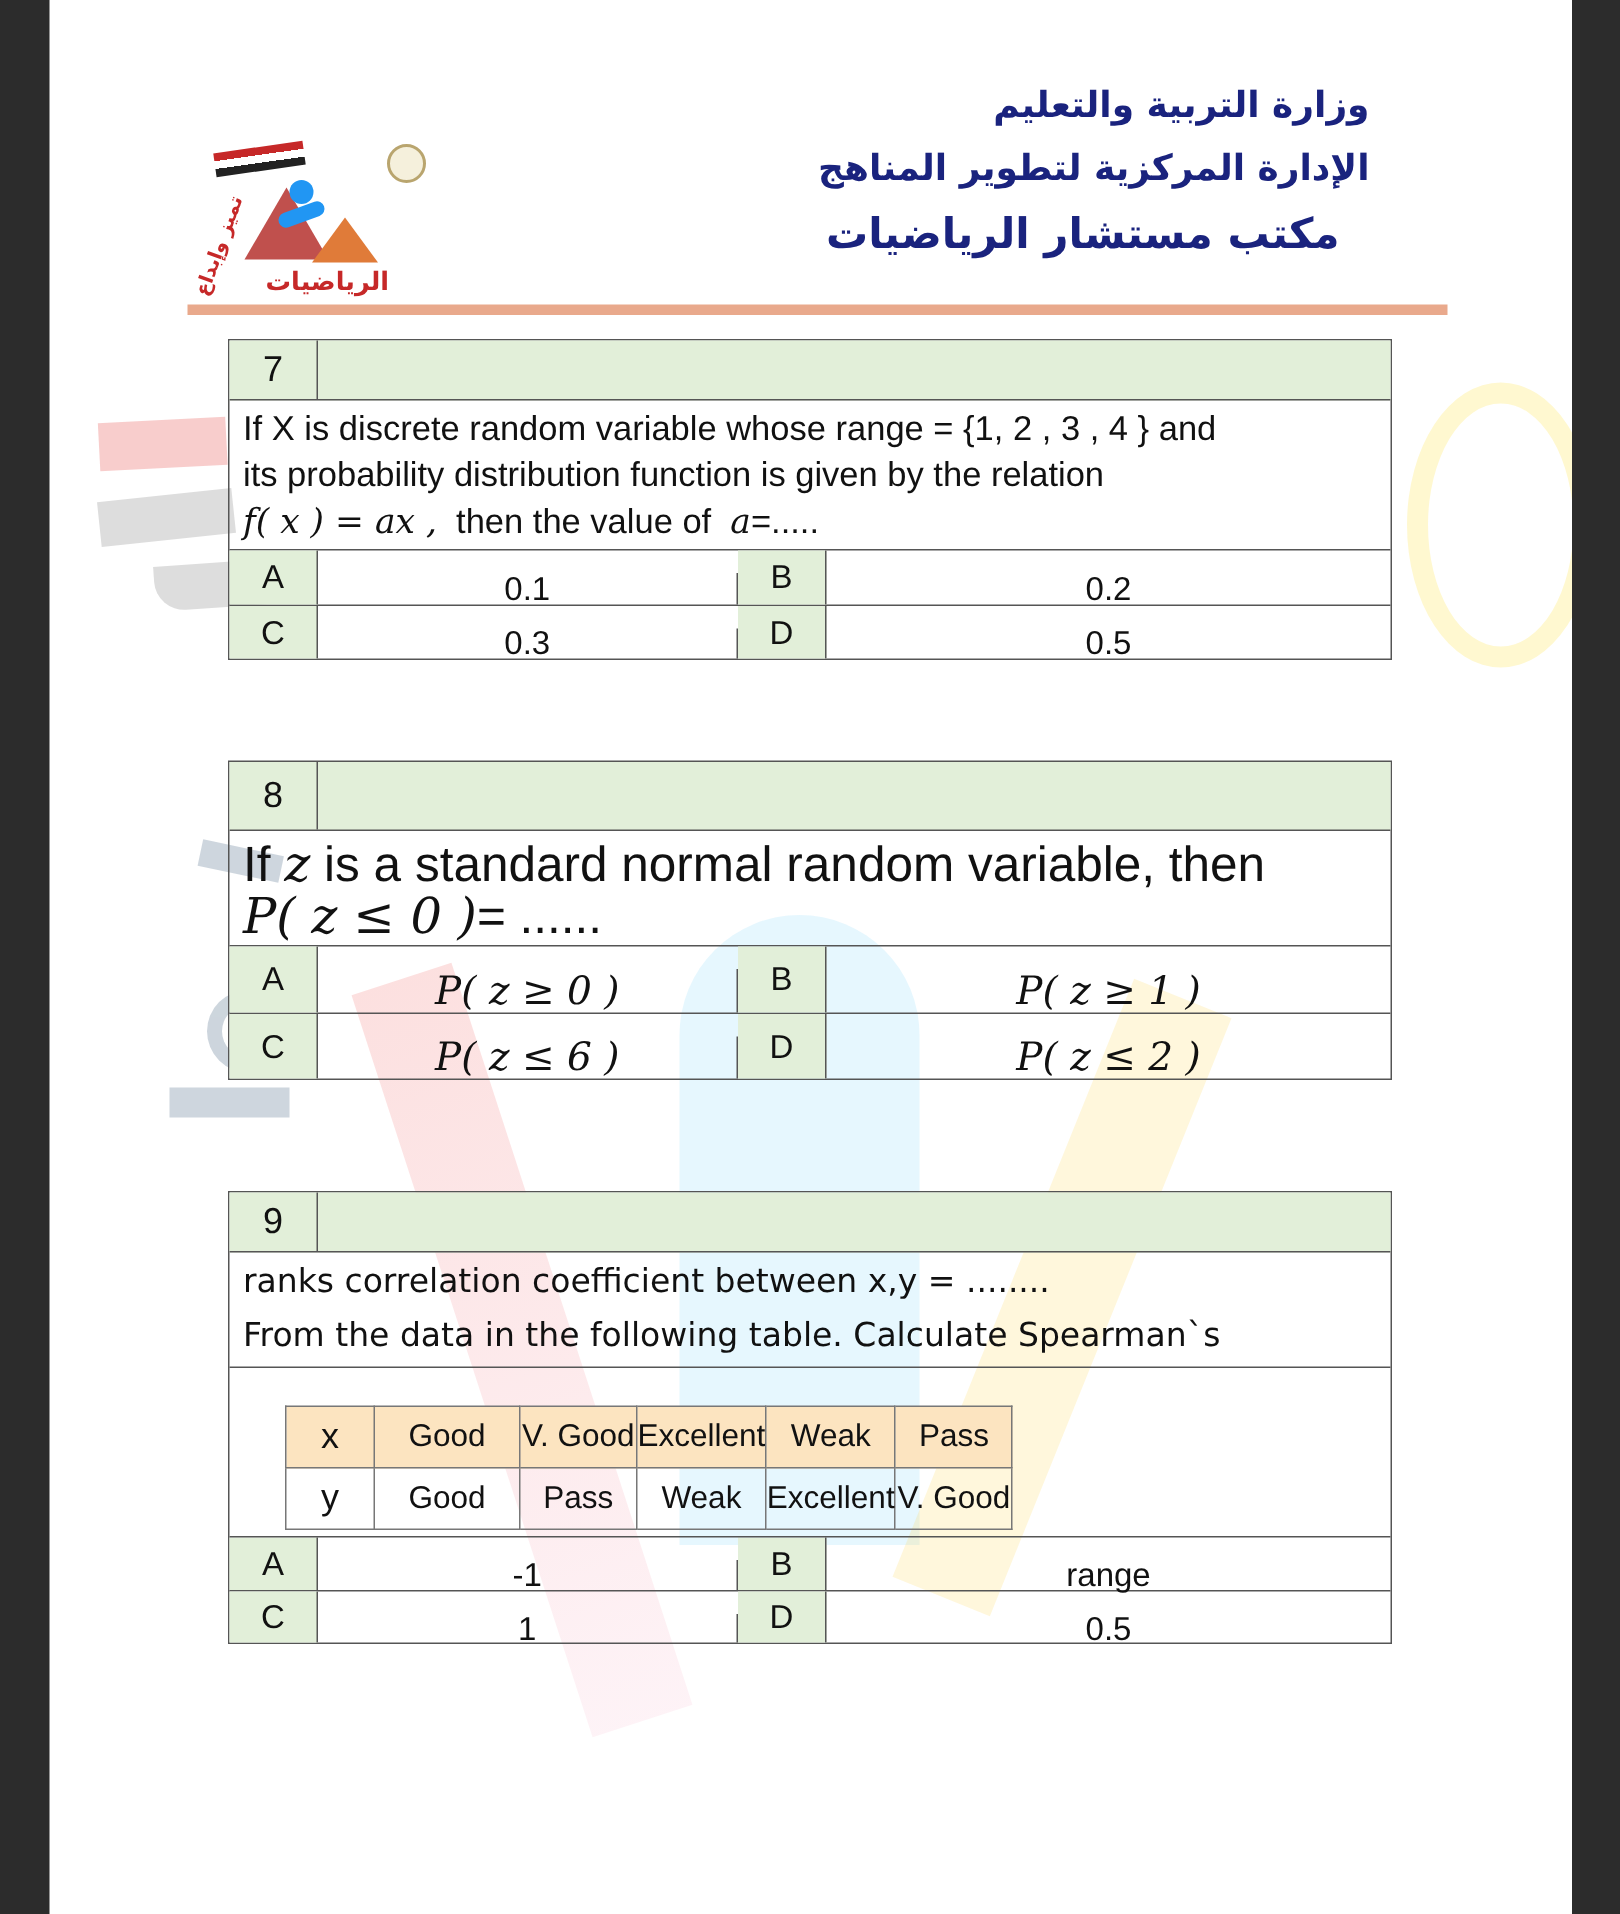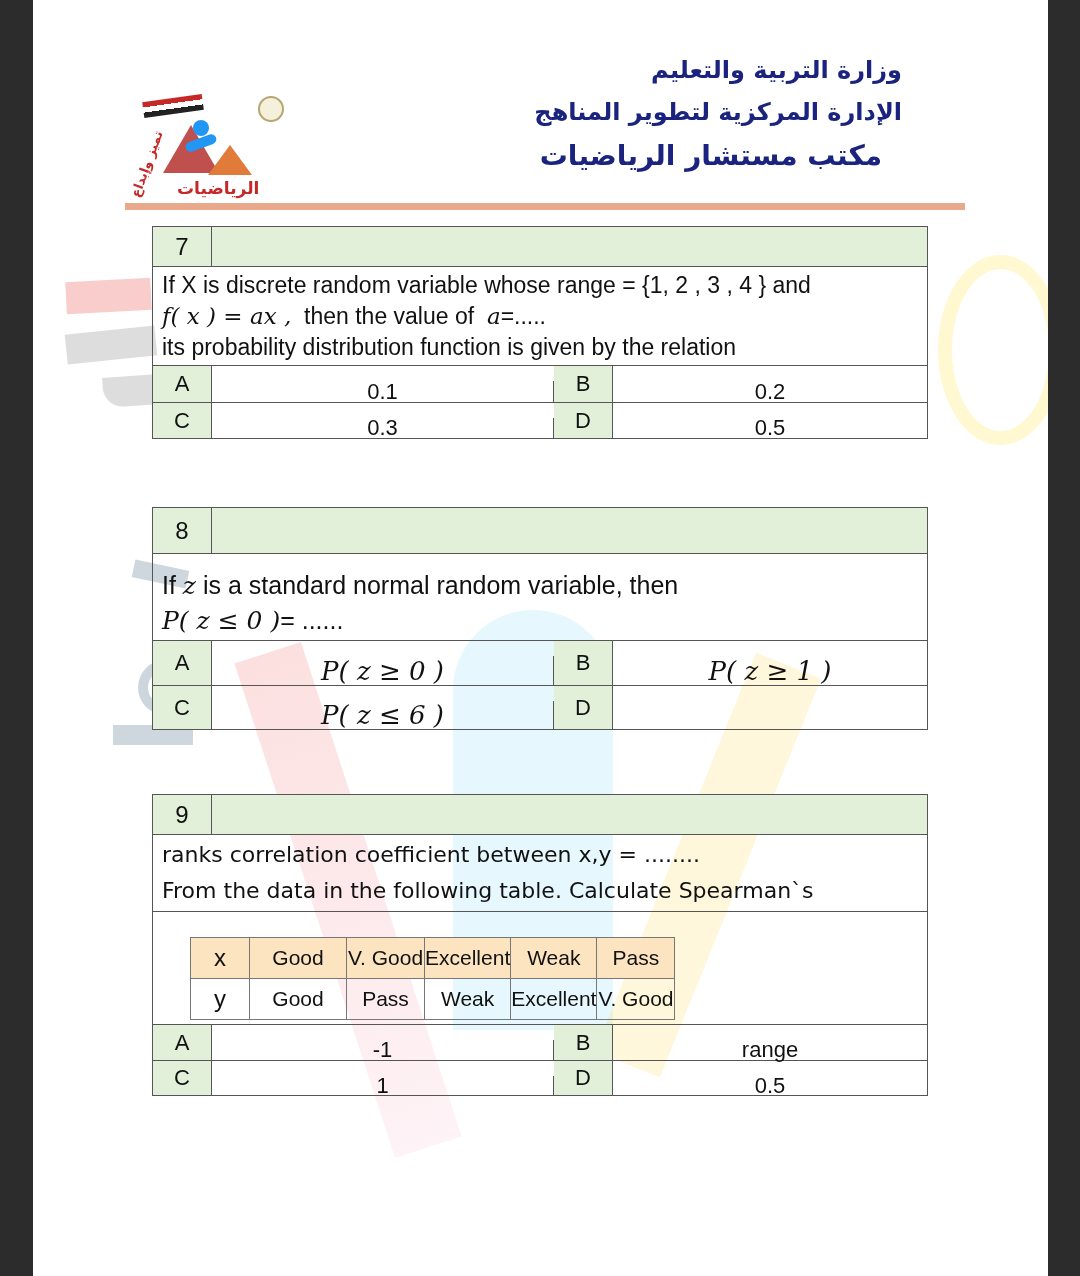--- a/index.html
+++ b/index.html
@@ -14,21 +14,21 @@
   .wm-flag-gray2 { left: 70px; top: 375px; width: 85px; height: 30px; background: #555; border-radius: 0 0 0 20px; transform: rotate(-4deg); opacity: .2; }
   .wm-blue1 { left: 100px; top: 565px; width: 55px; height: 18px; background: #3b5b7a; transform: rotate(12deg); opacity: .25; }
   .wm-blue2 { left: 105px; top: 660px; width: 30px; height: 55px; border: 10px solid #3b5b7a; border-right: none; border-radius: 30px 0 0 30px; opacity: .25; }
   .wm-blue3 { left: 80px; top: 725px; width: 80px; height: 20px; background: #3b5b7a; opacity: .25; }
   .wm-red-diag { left: 280px; top: 640px; width: 70px; height: 520px; background: linear-gradient(#ef5350, #f8bbd0); transform: rotate(-18deg); opacity: .18; }
   .wm-cyan { left: 420px; top: 610px; width: 160px; height: 420px; border-radius: 80px 80px 0 0; background: #4fc3f7; opacity: .14; }
   .wm-yellow { left: 640px; top: 650px; width: 70px; height: 430px; background: #ffd54f; transform: rotate(22deg); opacity: .2; }
   .wm-seal { left: 905px; top: 255px; width: 125px; height: 190px; border-radius: 50%; border: 14px solid #fff3b0; opacity: .6; }
 
   
-  .header-ar { position: absolute; right: 146px; top: 58px; text-align: right; direction: rtl; color: #1a237e; font-family: "DejaVu Sans", sans-serif; font-weight: bold; line-height: 1; }
+  .header-ar { position: absolute; right: 135px; top: 58px; text-align: right; direction: rtl; color: #1a237e; font-family: "DejaVu Sans", sans-serif; font-weight: bold; line-height: 1; }
   .header-ar .l1 { font-size: 24px; margin-bottom: 18px; }
   .header-ar .l2 { font-size: 24px; margin-bottom: 18px; text-align: right; }
   .header-ar .l3 { font-size: 28px; margin-right: 20px; }
   .header-rule { position: absolute; left: 92px; top: 203px; width: 840px; height: 7px; background: #e9a98c; }
 
   .logo { position: absolute; left: 90px; top: 90px; width: 165px; height: 115px; }
   .logo .flag { position: absolute; left: 20px; top: 8px; width: 60px; height: 16px; background: linear-gradient(#c62828 0 33%, #ffffff 33% 66%, #222 66%); transform: rotate(-8deg); }
   .logo .seal { position: absolute; left: 135px; top: 6px; width: 26px; height: 26px; border-radius: 50%; border: 2px solid #b9a56e; background: #f5f0dc; }
   .logo .tri1 { position: absolute; left: 40px; top: 35px; width: 0; height: 0; border-left: 28px solid transparent; border-right: 28px solid transparent; border-bottom: 48px solid #c0504d; }
   .logo .tri2 { position: absolute; left: 85px; top: 55px; width: 0; height: 0; border-left: 22px solid transparent; border-right: 22px solid transparent; border-bottom: 30px solid #e07b39; }
@@ -39,24 +39,24 @@
 
   
   .q { position: absolute; left: 119px; width: 776px; border: 1.5px solid #555; }
   .q .num-row { display: flex; height: 40px; background: #e2efd9; border-bottom: 1.5px solid #555; }
   .q .num-cell { width: 59px; border-right: 1.5px solid #555; font-size: 24px; display: flex; align-items: center; justify-content: center; }
   .q .num-fill { flex: 1; }
   .q .stem { padding: 3px 9px 2px 9px; font-size: 23px; line-height: 31px; border-bottom: 1.5px solid #555; background: transparent; }
   .q .opt-row { display: flex; height: 36px; }
   .q .opt-row + .opt-row { border-top: 1.5px solid #555; }
   .q .opt-key { width: 59px; background: #e2efd9; border-right: 1.5px solid #555; font-size: 22px; display: flex; align-items: center; justify-content: center; }
-  .q .opt-val { width: 342px; border-right: 1.5px solid #555; font-size: 22px; display: flex; align-items: center; justify-content: center; margin-top: 15px; }
+  .q .opt-val { width: 280px; border-right: 1.5px solid #555; font-size: 22px; display: flex; align-items: center; justify-content: center; margin-top: 15px; }
   .q .opt-val.last { flex: 1; border-right: none; }
   .math { font-family: "DejaVu Serif", serif; font-style: italic; }
-  .q8 .stem { font-size: 25px; line-height: 35px; padding-top: 14px; }
+  .q8 .stem { font-size: 33px; line-height: 35px; padding-top: 4px; }
   .q8 .opt-row { height: 44px; }
   .q8 .opt-val { font-size: 26px; }
   .q9 .stem { font-family: "DejaVu Sans", sans-serif; font-size: 22px; line-height: 36px; padding-top: 2px; }
   .q9 .data-area { height: 113px; border-bottom: 1.5px solid #555; position: relative; }
   .sp-table { position: absolute; left: 37px; top: 25px; border-collapse: collapse; }
   .sp-table td { border: 1.5px solid #777; height: 41px; font-size: 21px; text-align: center; vertical-align: middle; }
   .sp-table tr.xrow td { background: #fce4c0; }
   .sp-table td.lab { width: 59px; font-size: 24px; }
   .sp-table td.c1 { width: 97px; text-align: center; }
   .sp-table td.c2 { width: 78px; }
@@ -99,24 +99,24 @@
   </div>
   <div class="header-rule"></div>
 
   <div class="q q7" style="top:226px;">
     <div class="num-row">
       <div class="num-cell">7</div>
       <div class="num-fill"></div>
     </div>
     <div class="stem">
       <div>If  X is discrete random variable whose range = {1, 2 , 3 , 4  } and</div>
+      <div>its probability distribution function is given by the relation</div>
       <div>
         <span class="math">f( x ) = ax ,</span><span style="white-space:pre">  then the value of  </span><span class="math">a</span><span>=.....</span>
       </div>
-      <div>its probability distribution function is given by the relation</div>
     </div>
     <div class="opt-row">
       <div class="opt-key">A</div>
       <div class="opt-val">0.1</div>
       <div class="opt-key">B</div>
       <div class="opt-val last">0.2</div>
     </div>
     <div class="opt-row">
       <div class="opt-key">C</div>
       <div class="opt-val">0.3</div>
@@ -141,20 +141,21 @@
     <div class="opt-row">
       <div class="opt-key">A</div>
       <div class="opt-val math">P( z ≥ 0 )</div>
       <div class="opt-key">B</div>
       <div class="opt-val last math">P( z ≥ 1 )</div>
     </div>
     <div class="opt-row">
       <div class="opt-key">C</div>
       <div class="opt-val math">P( z ≤ 6 )</div>
       <div class="opt-key">D</div>
+      <div class="opt-val last math">P( z ≤ 2 )</div>
     </div>
   </div>
 
   <div class="q q9" style="top:794px;">
     <div class="num-row">
       <div class="num-cell">9</div>
       <div class="num-fill"></div>
     </div>
     <div class="stem">
       <div>ranks correlation coefficient between x,y = ........</div>

